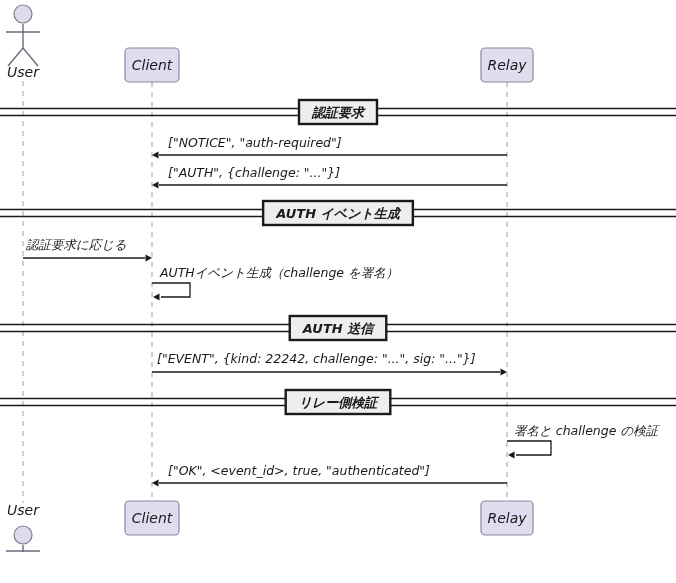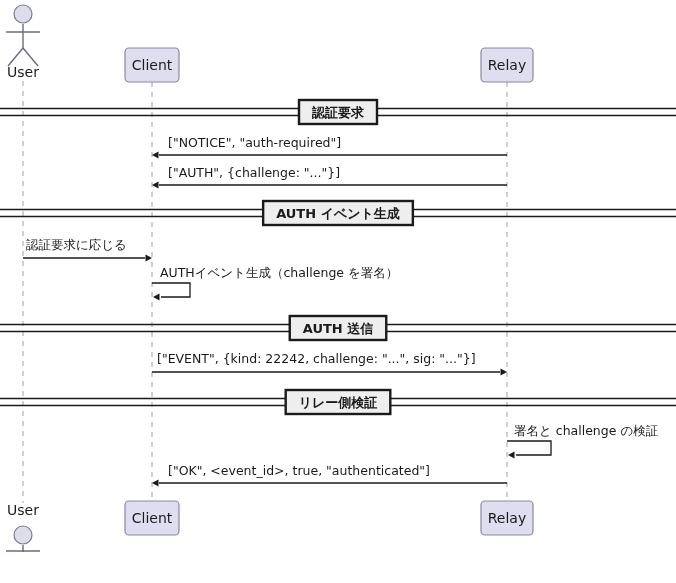--- a/index.html
+++ b/index.html
@@ -9,20 +9,21 @@
   }
   body {
     font-family: "DejaVu Sans", sans-serif;
   }
   #diagram-root {
     position: relative;
     width: 676px;
     height: 552px;
     overflow: hidden;
     background: #ffffff;
+    font-style: italic;
   }
   #diagram-svg {
     position: absolute;
     left: 0;
     top: 0;
     width: 676px;
     height: 583px;
   }
   .lifeline {
     stroke: #A0A0A0;

